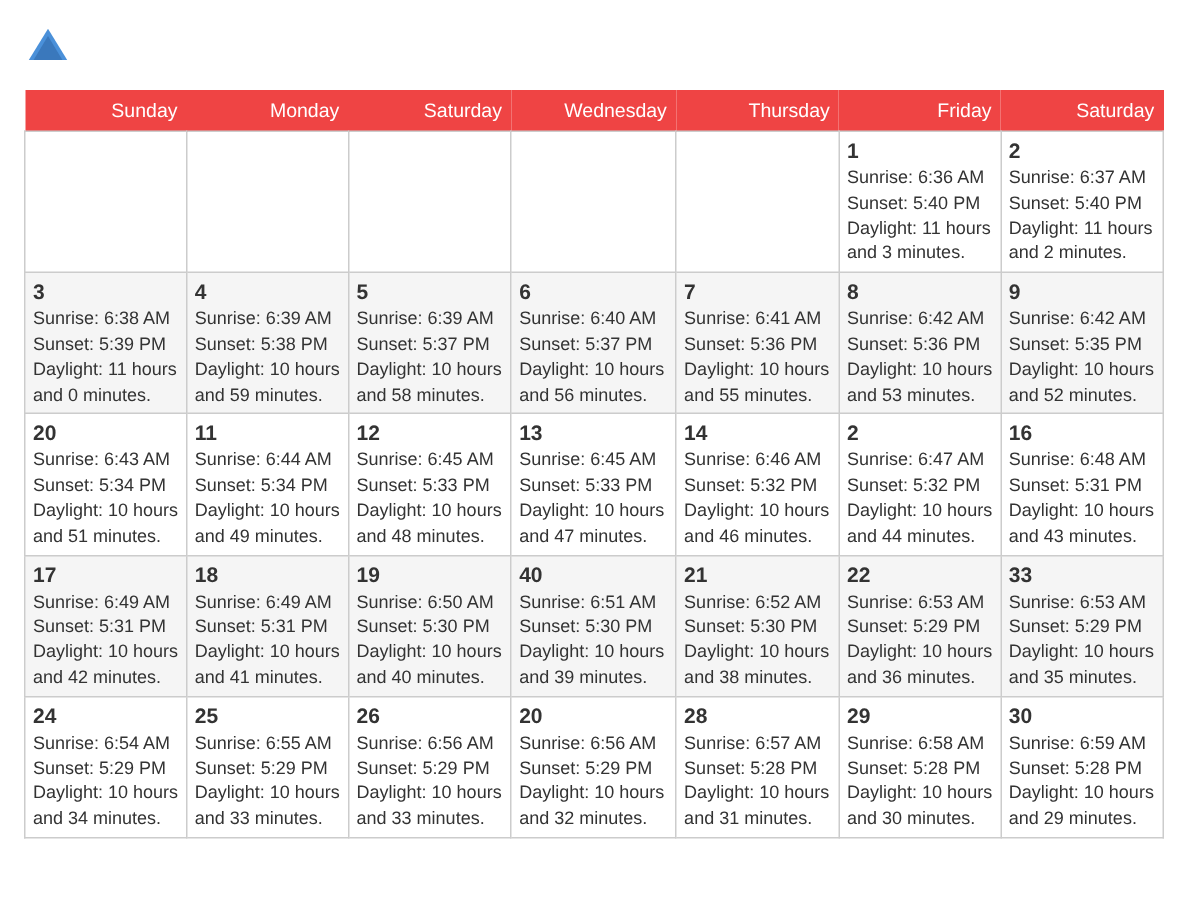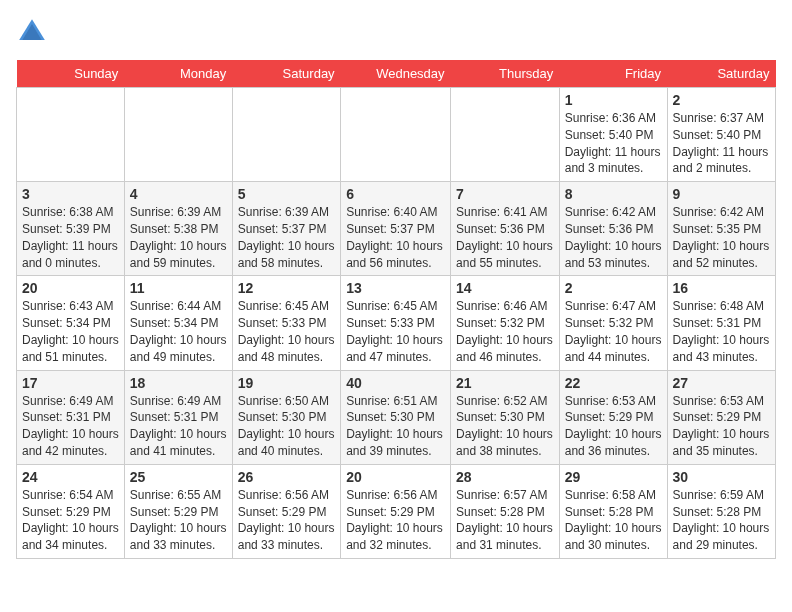--- a/index.html
+++ b/index.html
@@ -216,21 +216,21 @@
       </td>
         <td>
         <span class="day-num">21</span>
         <span class="day-info">Sunrise: 6:52 AM<br>Sunset: 5:30 PM<br>Daylight: 10 hours and 38 minutes.</span>
       </td>
         <td>
         <span class="day-num">22</span>
         <span class="day-info">Sunrise: 6:53 AM<br>Sunset: 5:29 PM<br>Daylight: 10 hours and 36 minutes.</span>
       </td>
         <td>
-        <span class="day-num">27</span>
+        <span class="day-num">33</span>
         <span class="day-info">Sunrise: 6:53 AM<br>Sunset: 5:29 PM<br>Daylight: 10 hours and 35 minutes.</span>
       </td>
       </tr>
       <tr>
         <td>
         <span class="day-num">24</span>
         <span class="day-info">Sunrise: 6:54 AM<br>Sunset: 5:29 PM<br>Daylight: 10 hours and 34 minutes.</span>
       </td>
         <td>
         <span class="day-num">25</span>

